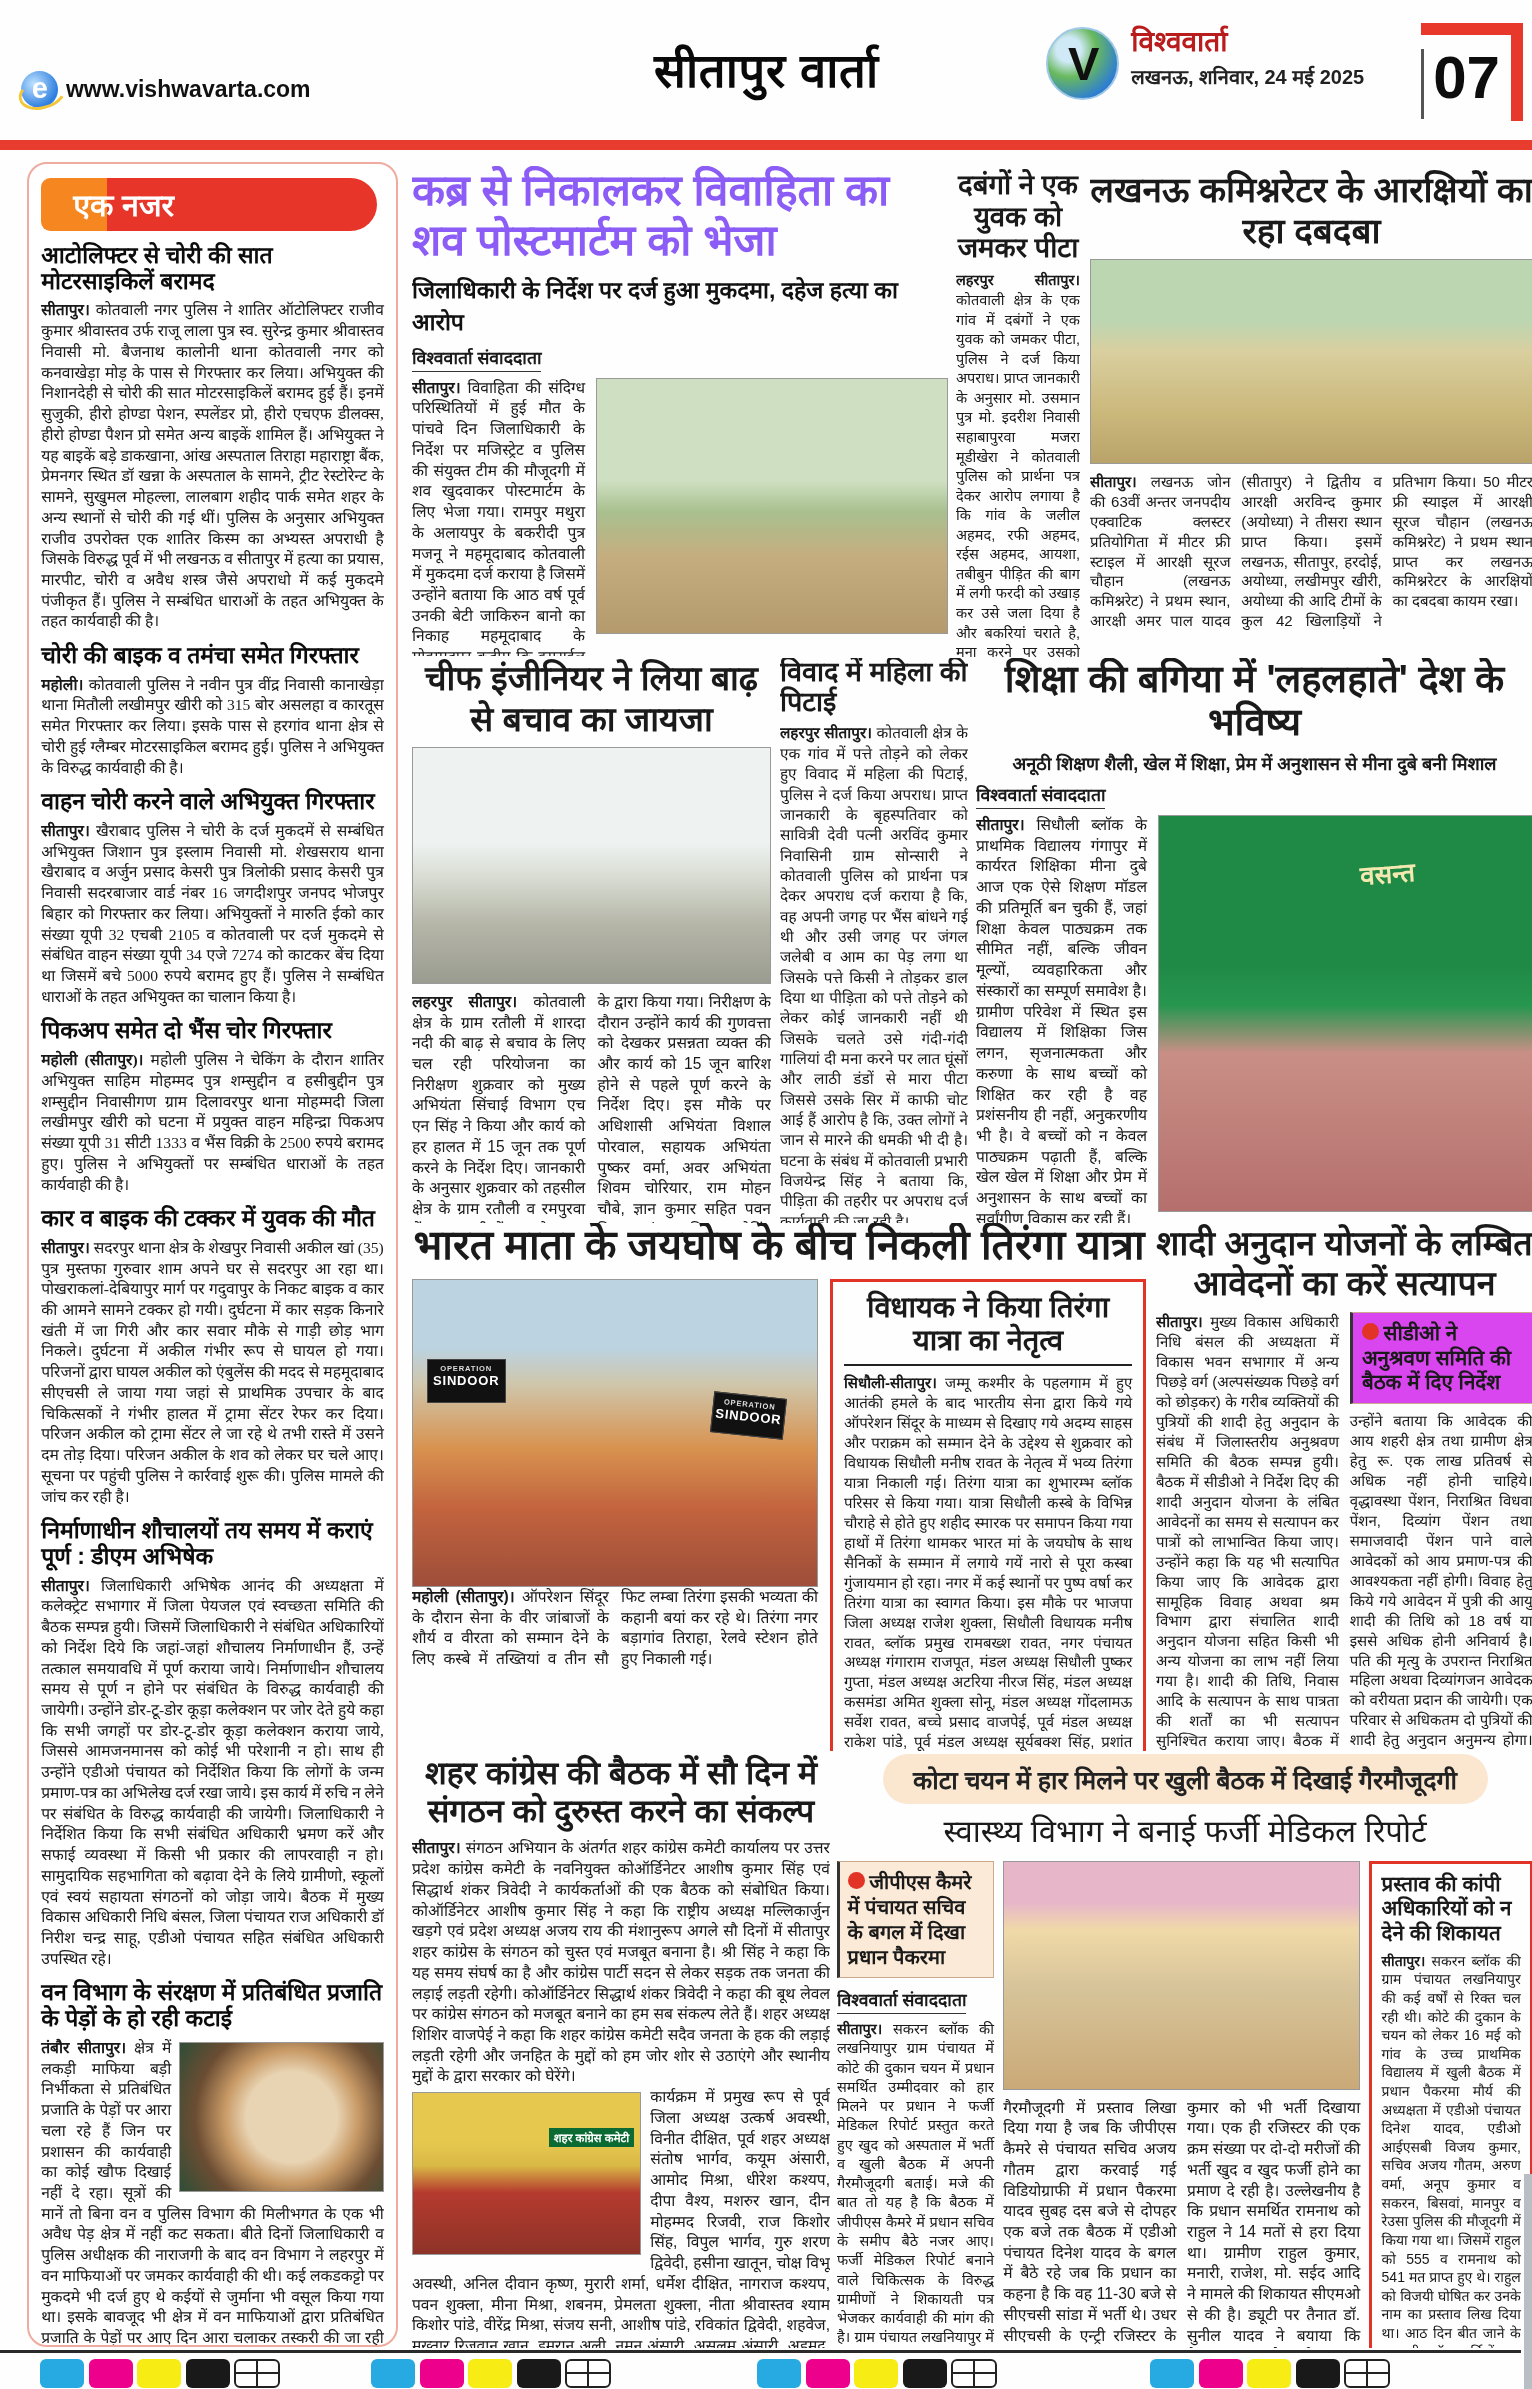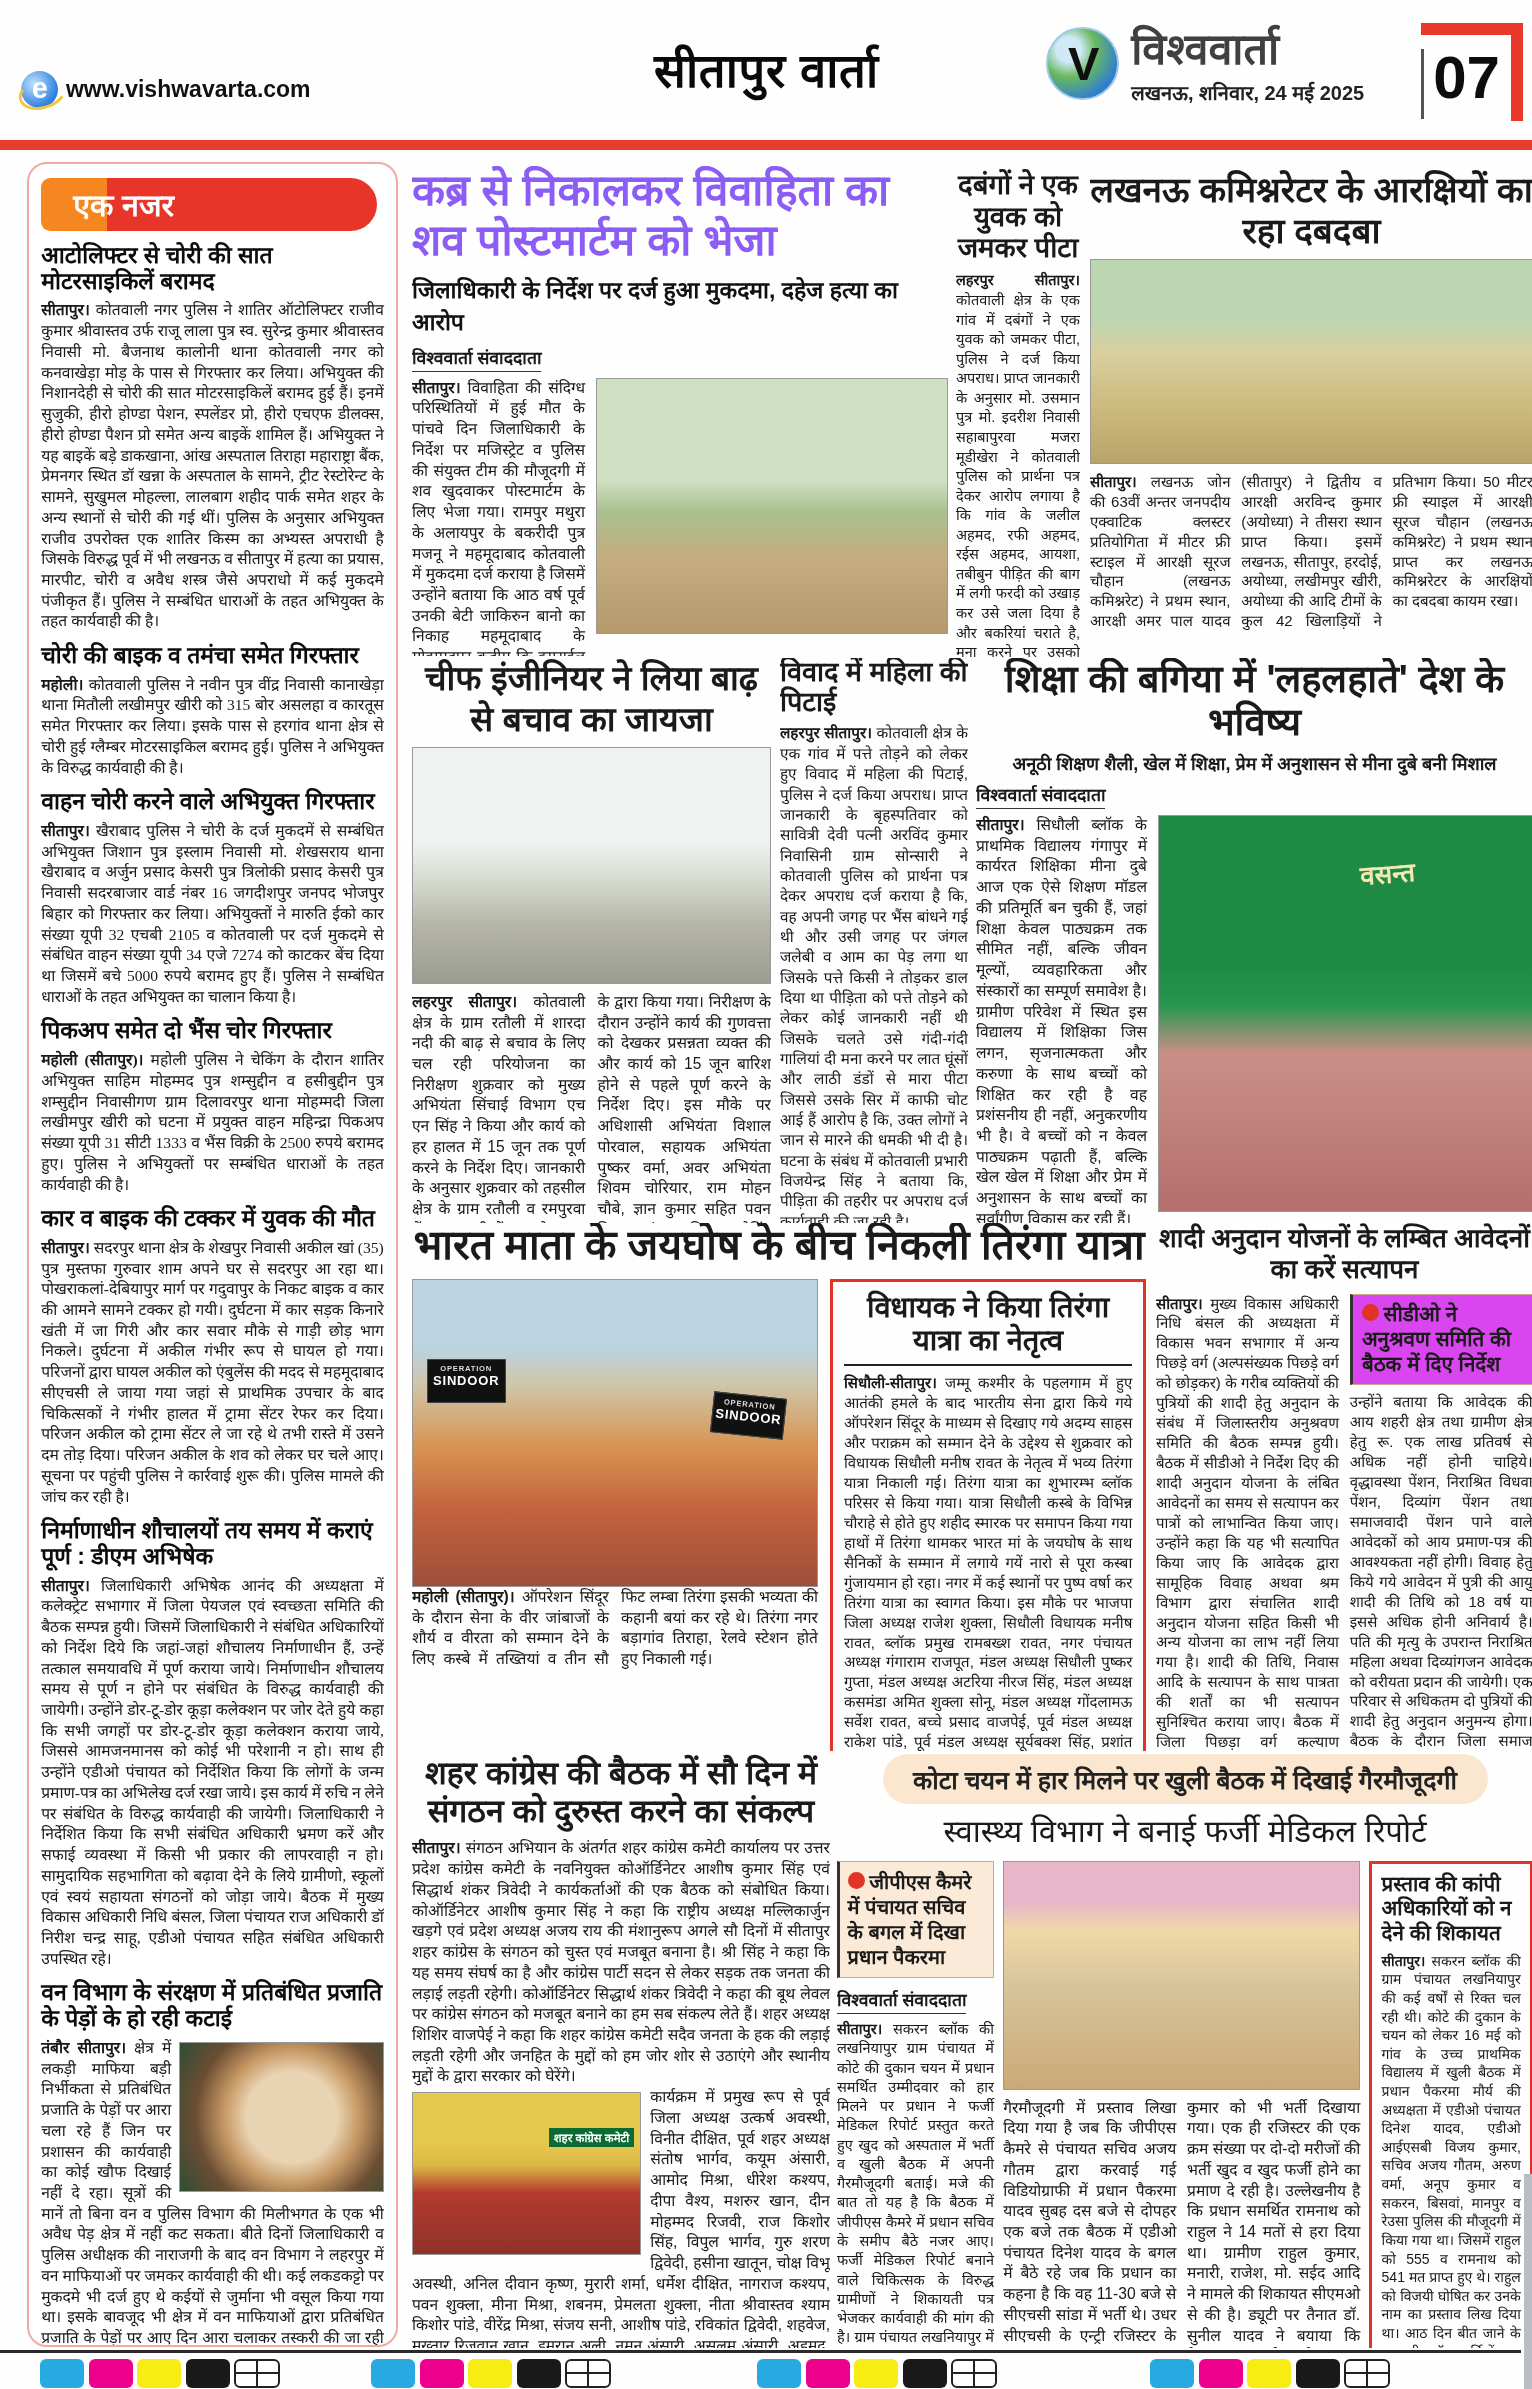--- a/index.html
+++ b/index.html
@@ -13,21 +13,21 @@
            color:#fff;font-weight:bold;font-size:29px;line-height:35px;text-align:center;position:relative;}
   .ie-icon::after{content:"";position:absolute;left:-3.1px;top:6.1px;width:43px;height:26px;border:3.1px solid #f4c63c;
            border-top-color:transparent;border-right-color:transparent;border-radius:50%;transform:rotate(-18deg);}
   .site-url{font-size:23px;font-weight:bold;color:#111;}
   .masthead{position:absolute;left:461px;top:15.3px;width:611px;text-align:center;font-size:47px;font-weight:800;color:#090909;letter-spacing:0.8px;}
   .brand-wrap{position:absolute;left:1046px;top:6.1px;display:flex;gap:12.2px;align-items:flex-start;}
   .globe{width:73px;height:73px;border-radius:50%;background:radial-gradient(circle at 30% 30%,#cfe9f7 0 18%,#69b95e 40%,#2f7fd0 75%,#1d5fa8);
          position:relative;border:2.3px solid #9fc7e8;}
   .globe span{position:absolute;left:20px;top:6.1px;font-size:47px;font-weight:800;color:#101010;}
   .brand-txt{display:flex;flex-direction:column;}
-  .brand{font-size:43px;font-weight:800;color:#404040;line-height:1.05;}
+  .brand{font-size:28px;font-weight:800;color:#b91c1c;line-height:1.05;}
   .dateline-top{font-size:20px;font-weight:bold;color:#222;margin-top:6.1px;}
   .pageno-box{position:absolute;left:1421px;top:1.5px;width:102px;height:98px;border-top:12.2px solid #e8382b;border-right:12.2px solid #e8382b;
               display:flex;align-items:center;justify-content:flex-start;padding-left:12.2px;}
   .pageno-box::before{content:"";position:absolute;left:0;top:13.7px;width:3.1px;height:70px;background:#555;}
   .pageno{font-size:60px;font-weight:800;color:#0d0d0d;line-height:1;}
   .top-rule{position:absolute;left:0;top:140px;width:1533px;height:10px;background:#e73c2e;}
   
   .rail{position:absolute;left:27px;top:162px;width:371px;height:2185px;border:2.3px solid #f0aba1;border-radius:20px;
         padding:13.7px 12.2px 7.6px 12.2px;overflow:hidden;background:#fff;}
   .rail-badge{width:336px;height:53px;border-radius:10.7px 30.5px 30.5px 10.7px;background:linear-gradient(90deg,#f6861f 0 66px,#e8352a 66px);
@@ -84,21 +84,21 @@
   .placard small{display:block;font-size:7.6px;letter-spacing:0.8px;color:#ddd;}
   .placard .big{font-size:13px;letter-spacing:0.8px;}
   .placard.p1{left:13.7px;top:79px;width:79px;height:44px;padding-top:4.6px;}
   .placard.p2{left:299px;top:115px;width:73px;height:41px;padding-top:3.8px;transform:rotate(6deg);}
   .yatra-cap{column-count:2;column-gap:12.2px;margin-top:7.6px;font-size:15.3px;}
   .vidhayak-box{flex:1;border:3.1px solid #e23327;padding:9.2px 10.7px;}
   .vidhayak-box h2{font-size:29px;line-height:1.15;font-weight:800;text-align:center;margin:0 0 7.6px 0;border-bottom:2.3px solid #222;padding-bottom:6.1px;}
   .vidhayak-box p{font-size:15px;}
   
   .sec-shadi{position:absolute;left:1156px;top:1223px;width:377px;height:528px;overflow:hidden;}
-  .sec-shadi h2{font-size:26px;line-height:1.18;font-weight:800;text-align:center;margin:0 0 9.2px 0;}
+  .sec-shadi h2{font-size:34px;line-height:1.18;font-weight:800;text-align:center;margin:0 0 9.2px 0;}
   .shadi-cols{display:flex;gap:10.7px;}
   .shadi-cols .c{width:183px;}
   .callout{background:#d946ef;border:1.5px solid #caa98c;border-left:3.8px solid #333;padding:7.6px 7.6px 7.6px 9.2px;margin-bottom:7.6px;
            font-size:20.6px;font-weight:700;line-height:1.2;position:relative;}
   .dot{display:inline-block;width:17px;height:17px;border-radius:50%;background:#e23327;margin-right:4.6px;}
   .sec-shadi p{font-size:15px;}
   
   .sec-congress{position:absolute;left:412px;top:1754px;width:418px;height:594px;overflow:hidden;}
   .sec-congress h2{font-size:32px;line-height:1.2;font-weight:800;text-align:center;margin:0 0 7.6px 0;}
   .ph-congress{float:left;width:229px;height:163px;margin:4.6px 9.2px 4.6px 0;

